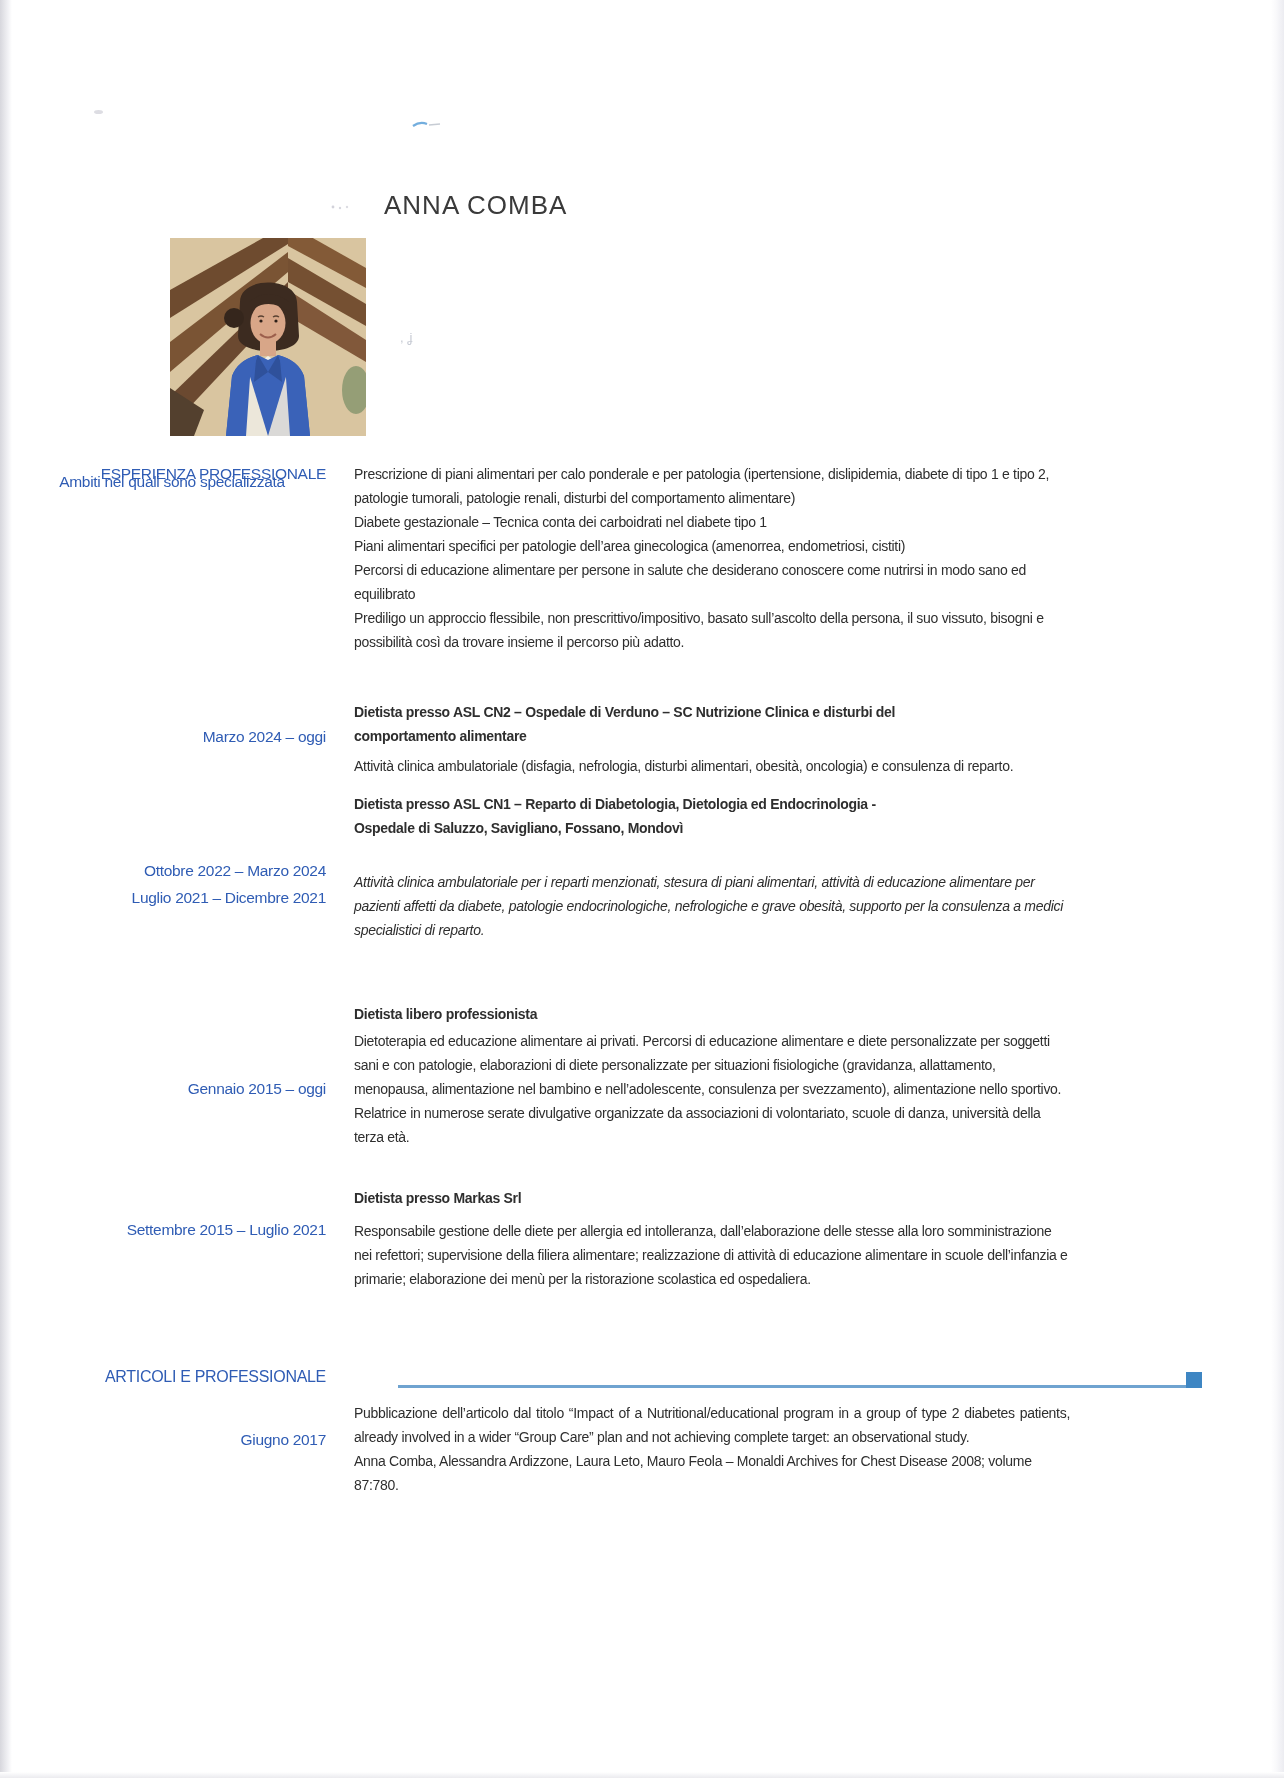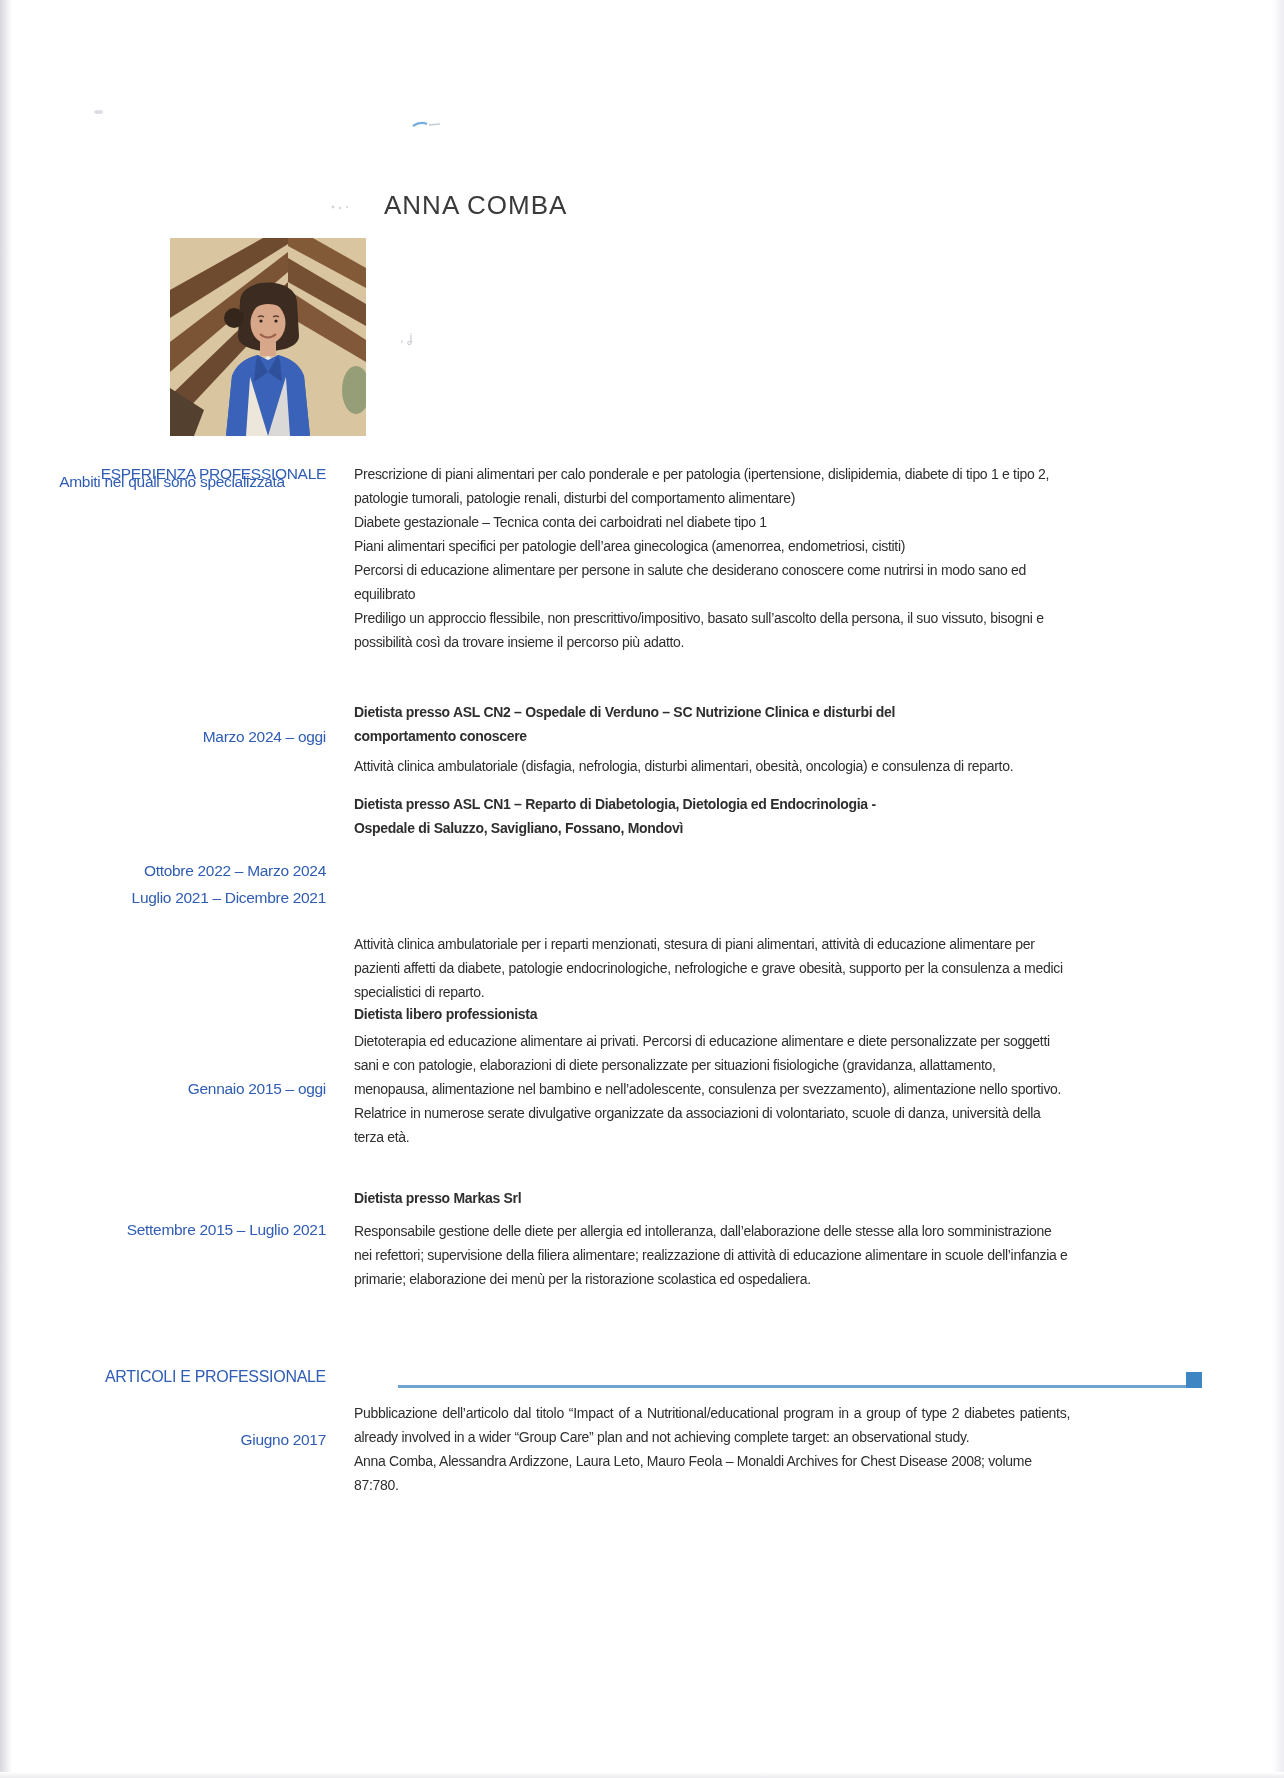--- a/index.html
+++ b/index.html
@@ -56,21 +56,21 @@
   .body{
     position:absolute;left:354px;width:716px;
     font-size:14px;line-height:24px;letter-spacing:-0.3px;
   }
   .body p{margin:0;}
   .intro{top:462px;}
   .jt{font-weight:bold;}
   .j1t{top:700px;}
   .j1d{top:754px;}
   .j2t{top:792px;}
-  .j2d{top:932px;}
+  .j2d{top:870px;font-style:italic;}
   .j3t{top:1002px;}
   .j3d{top:1029px;}
   .j4t{top:1186px;}
   .j4d{top:1219px;}
   .pub{top:1401px;}
   .just{text-align:justify;}
   
   .divider-line{position:absolute;left:398px;top:1385px;width:803px;height:3px;
     background:var(--divider-line);}
   .divider-square{position:absolute;left:1186px;top:1372px;width:16px;height:16px;
@@ -151,21 +151,21 @@
   <div class="body intro">
     <p>Prescrizione di piani alimentari per calo ponderale e per patologia (ipertensione, dislipidemia, diabete di tipo 1 e tipo 2, patologie tumorali, patologie renali, disturbi del comportamento alimentare)</p>
     <p>Diabete gestazionale – Tecnica conta dei carboidrati nel diabete tipo 1</p>
     <p>Piani alimentari specifici per patologie dell’area ginecologica (amenorrea, endometriosi, cistiti)</p>
     <p>Percorsi di educazione alimentare per persone in salute che desiderano conoscere come nutrirsi in modo sano ed equilibrato</p>
     <p>Prediligo un approccio flessibile, non prescrittivo/impositivo, basato sull’ascolto della persona, il suo vissuto, bisogni e possibilità così da trovare insieme il percorso più adatto.</p>
   </div>
 
   <div class="body jt j1t">
     <div>Dietista presso ASL CN2 – Ospedale di Verduno – SC Nutrizione Clinica e disturbi del</div>
-    <div>comportamento conoscere</div>
+    <div>comportamento alimentare</div>
   </div>
   <div class="body j1d">Attività clinica ambulatoriale (disfagia, nefrologia, disturbi alimentari, obesità, oncologia) e consulenza di reparto.</div>
 
   <div class="body jt j2t">
     <div>Dietista presso ASL CN1 –  Reparto di Diabetologia, Dietologia ed Endocrinologia -</div>
     <div>Ospedale di Saluzzo, Savigliano, Fossano, Mondovì</div>
   </div>
   <div class="body j2d">Attività clinica ambulatoriale per i reparti menzionati, stesura di piani alimentari, attività di educazione alimentare per pazienti affetti da diabete, patologie endocrinologiche, nefrologiche e grave obesità, supporto per la consulenza a medici specialistici di reparto.</div>
 
   <div class="body jt j3t">

